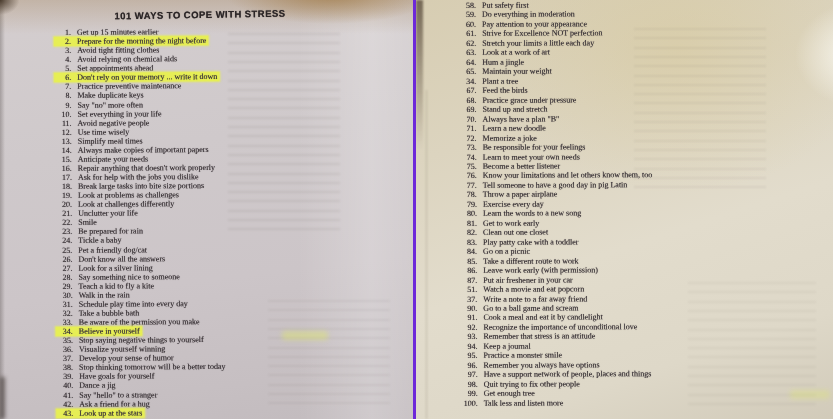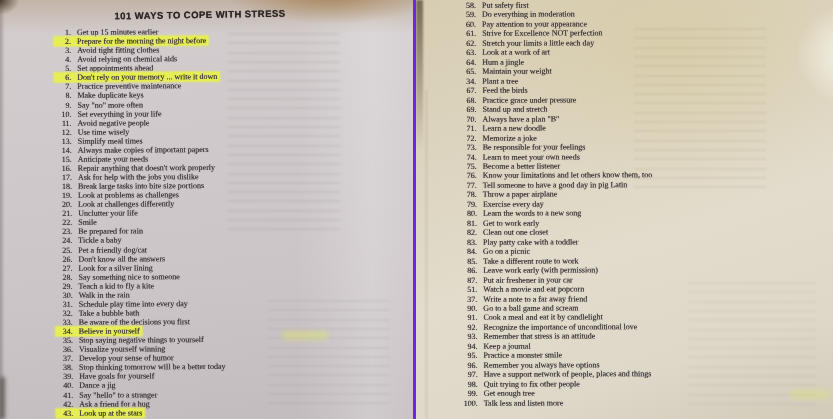--- a/index.html
+++ b/index.html
@@ -113,21 +113,21 @@
         <li><span class="row"><span class="num">23.</span><span class="txt">Be prepared for rain</span></span></li>
         <li><span class="row"><span class="num">24.</span><span class="txt">Tickle a baby</span></span></li>
         <li><span class="row"><span class="num">25.</span><span class="txt">Pet a friendly dog/cat</span></span></li>
         <li><span class="row"><span class="num">26.</span><span class="txt">Don't know all the answers</span></span></li>
         <li><span class="row"><span class="num">27.</span><span class="txt">Look for a silver lining</span></span></li>
         <li><span class="row"><span class="num">28.</span><span class="txt">Say something nice to someone</span></span></li>
         <li><span class="row"><span class="num">29.</span><span class="txt">Teach a kid to fly a kite</span></span></li>
         <li><span class="row"><span class="num">30.</span><span class="txt">Walk in the rain</span></span></li>
         <li><span class="row"><span class="num">31.</span><span class="txt">Schedule play time into every day</span></span></li>
         <li><span class="row"><span class="num">32.</span><span class="txt">Take a bubble bath</span></span></li>
-        <li><span class="row"><span class="num">33.</span><span class="txt">Be aware of the decisions you first</span></span></li>
+        <li><span class="row"><span class="num">33.</span><span class="txt">Be aware of the permission you make</span></span></li>
         <li class="hl"><span class="row"><span class="num">34.</span><span class="txt">Believe in yourself</span></span></li>
         <li><span class="row"><span class="num">35.</span><span class="txt">Stop saying negative things to yourself</span></span></li>
         <li><span class="row"><span class="num">36.</span><span class="txt">Visualize yourself winning</span></span></li>
         <li><span class="row"><span class="num">37.</span><span class="txt">Develop your sense of humor</span></span></li>
         <li><span class="row"><span class="num">38.</span><span class="txt">Stop thinking tomorrow will be a better today</span></span></li>
         <li><span class="row"><span class="num">39.</span><span class="txt">Have goals for yourself</span></span></li>
         <li><span class="row"><span class="num">40.</span><span class="txt">Dance a jig</span></span></li>
         <li><span class="row"><span class="num">41.</span><span class="txt">Say "hello" to a stranger</span></span></li>
         <li><span class="row"><span class="num">42.</span><span class="txt">Ask a friend for a hug</span></span></li>
         <li class="hl"><span class="row"><span class="num">43.</span><span class="txt">Look up at the stars</span></span></li>

